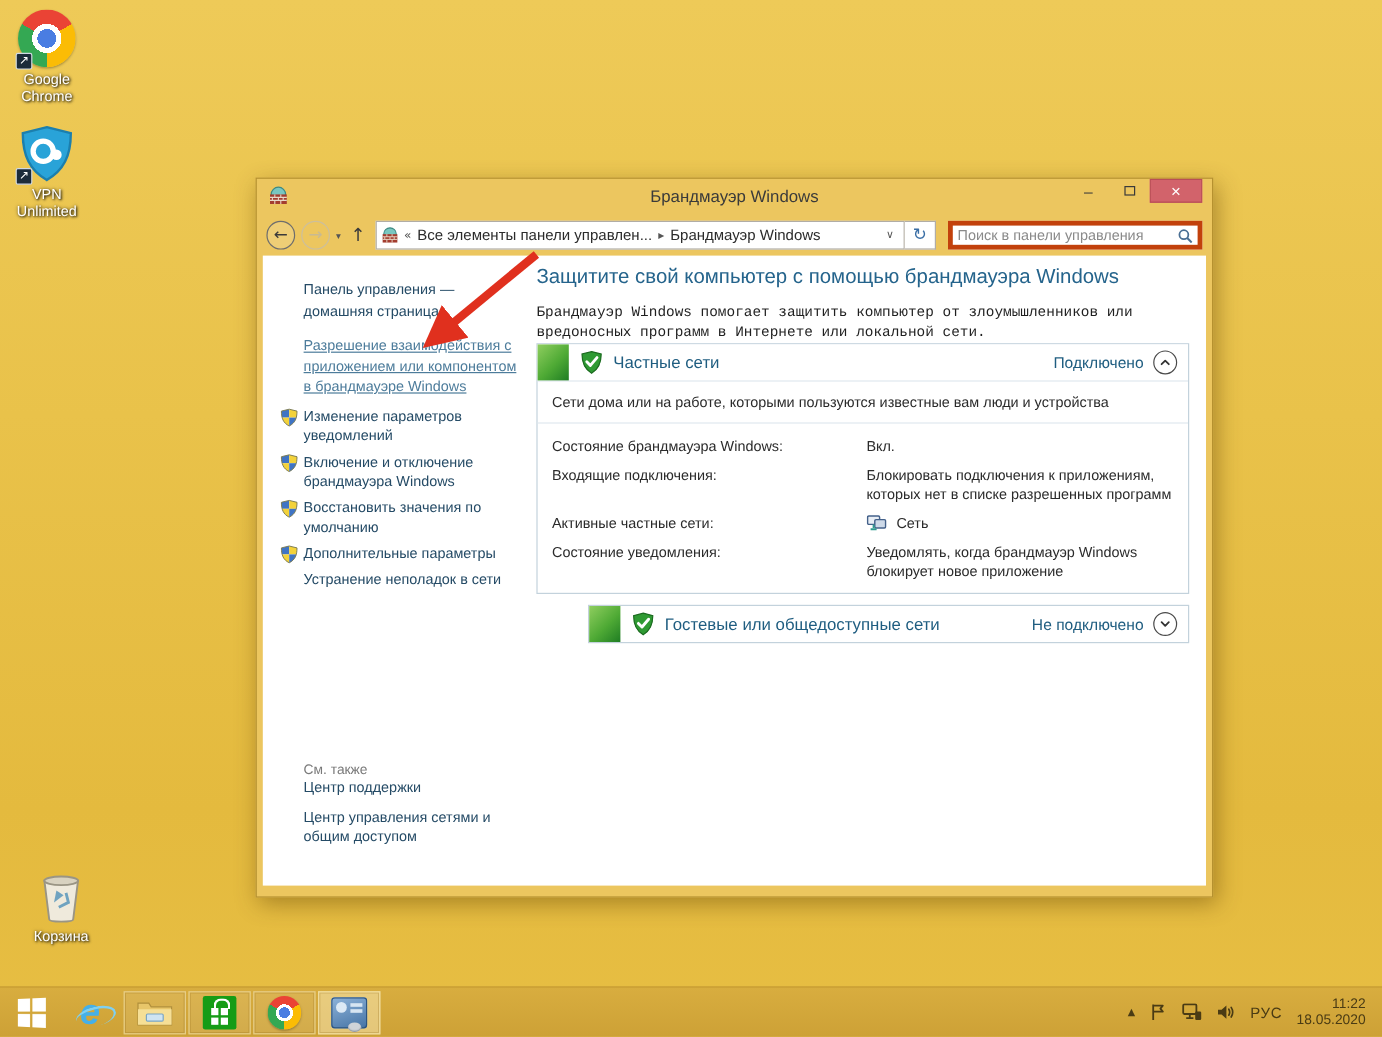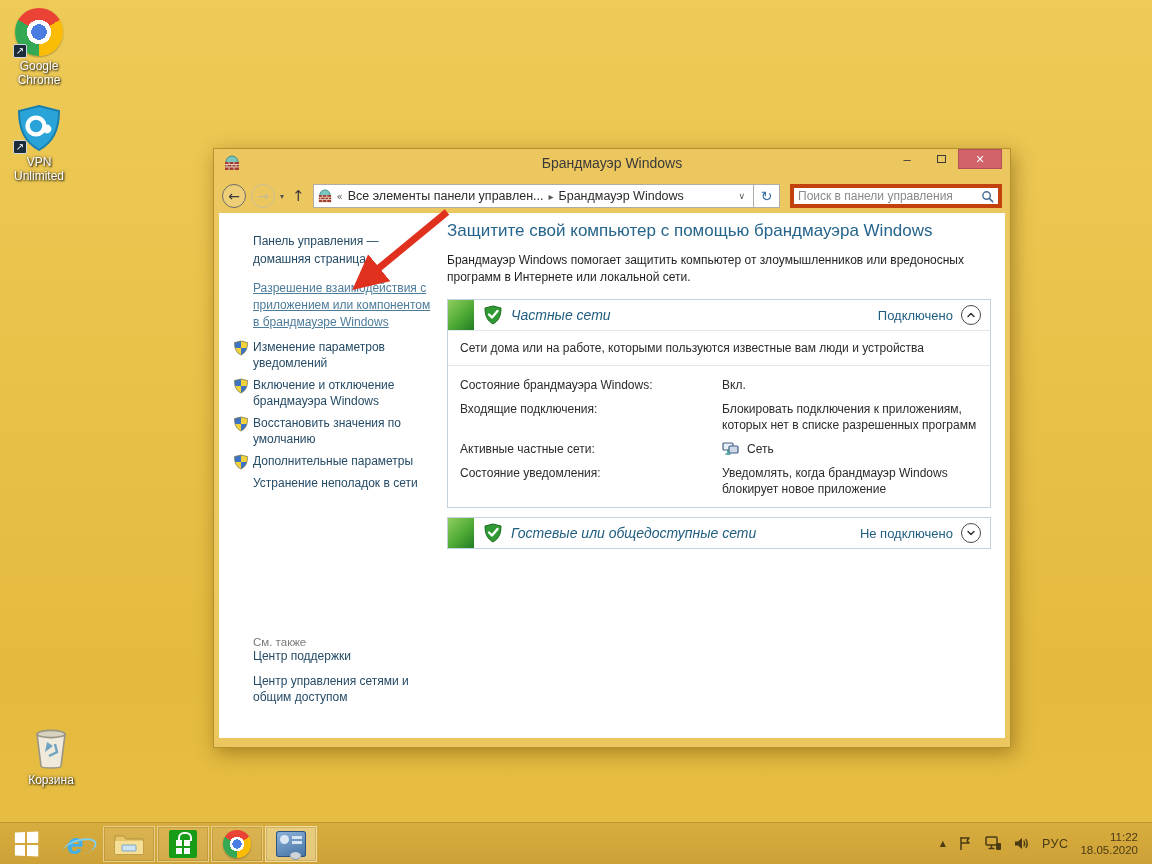--- a/index.html
+++ b/index.html
@@ -75,40 +75,40 @@
   .task-item .uac { position:absolute; left:-20px; top:1px; }
   .task-item .t-lbl { cursor:pointer; }
   .task-item.plain .t-lbl { color:#254b66; }
   .see-also { position:absolute; left:34px; right:8px; bottom:24px; }
   .see-also .hdr { font-size:11.5px; color:#7a7a7a; margin-bottom:0; }
   .see-also .lnk { font-size:12px; color:#254b66; line-height:16px; margin-bottom:9px; cursor:pointer; }
 
   
   .main { flex:1; padding:8px 14px 0 12px; }
   .main h1 { font-size:17px; font-weight:400; color:#25648c; margin-bottom:11px; }
-  .main .desc { font-size:12px; color:#1f1f1f; line-height:17px; margin-bottom:13px;
-    max-width:545px; }
+  .main .desc { font-size:12px; color:#1f1f1f; line-height:17px; 
+    max-width:545px;font-family:Liberation Mono, monospace; }
 
   .net-panel { border:1px solid #c3d2dc; }
   .net-head { height:30px; display:flex; align-items:center; background:#fff; }
   .green-block { width:26px; height:100%;
     background:linear-gradient(135deg,#8fce5f 0%,#4faa35 55%,#1f7d23 100%); }
   .net-head .shield { margin:0 8px 0 9px; display:flex; }
-  .net-title { font-size:14px; color:#1f5d80; cursor:pointer;font-style:italic; }
+  .net-title { font-size:14px; color:#1f5d80; cursor:pointer; }
   .net-status { margin-left:auto; font-size:13px; color:#1f5d80; }
   .chev-btn { width:20px; height:20px; border:1px solid #4a4a4a; border-radius:50%;
     margin:0 9px 0 8px; display:flex; align-items:center; justify-content:center;
     cursor:pointer; background:#fff; flex-shrink:0; }
   .net-sub { border-top:1px solid #e0e8ee; padding:10px 12px; font-size:12px; color:#2b2b2b; }
   .net-rows { border-top:1px solid #e0e8ee; padding:5px 0 8px; }
   .net-row { display:grid; grid-template-columns:262px 1fr; padding:6px 12px 2px;
     font-size:12px; color:#2b2b2b; line-height:16px; }
   .net-row .val { color:#2b2b2b; }
   .val-with-ico { display:flex; align-items:flex-start; gap:8px; }
-  .guest-panel { margin-top:9px; }
+  .guest-panel { margin-top:9px;margin-left:43px; }
 
   
   .anno-arrow { position:absolute; left:338px; top:198px; width:125px; height:100px;
     z-index:60; pointer-events:none; }
 
   
   .taskbar { position:absolute; left:0; right:0; bottom:0; height:42px;
     background:linear-gradient(180deg,#d8ad3f,#cda136); border-top:1px solid #c19530;
     display:flex; align-items:center; padding:0 4px; z-index:50; }
   .tb-start { width:44px; height:100%; display:flex; align-items:center; justify-content:center;

